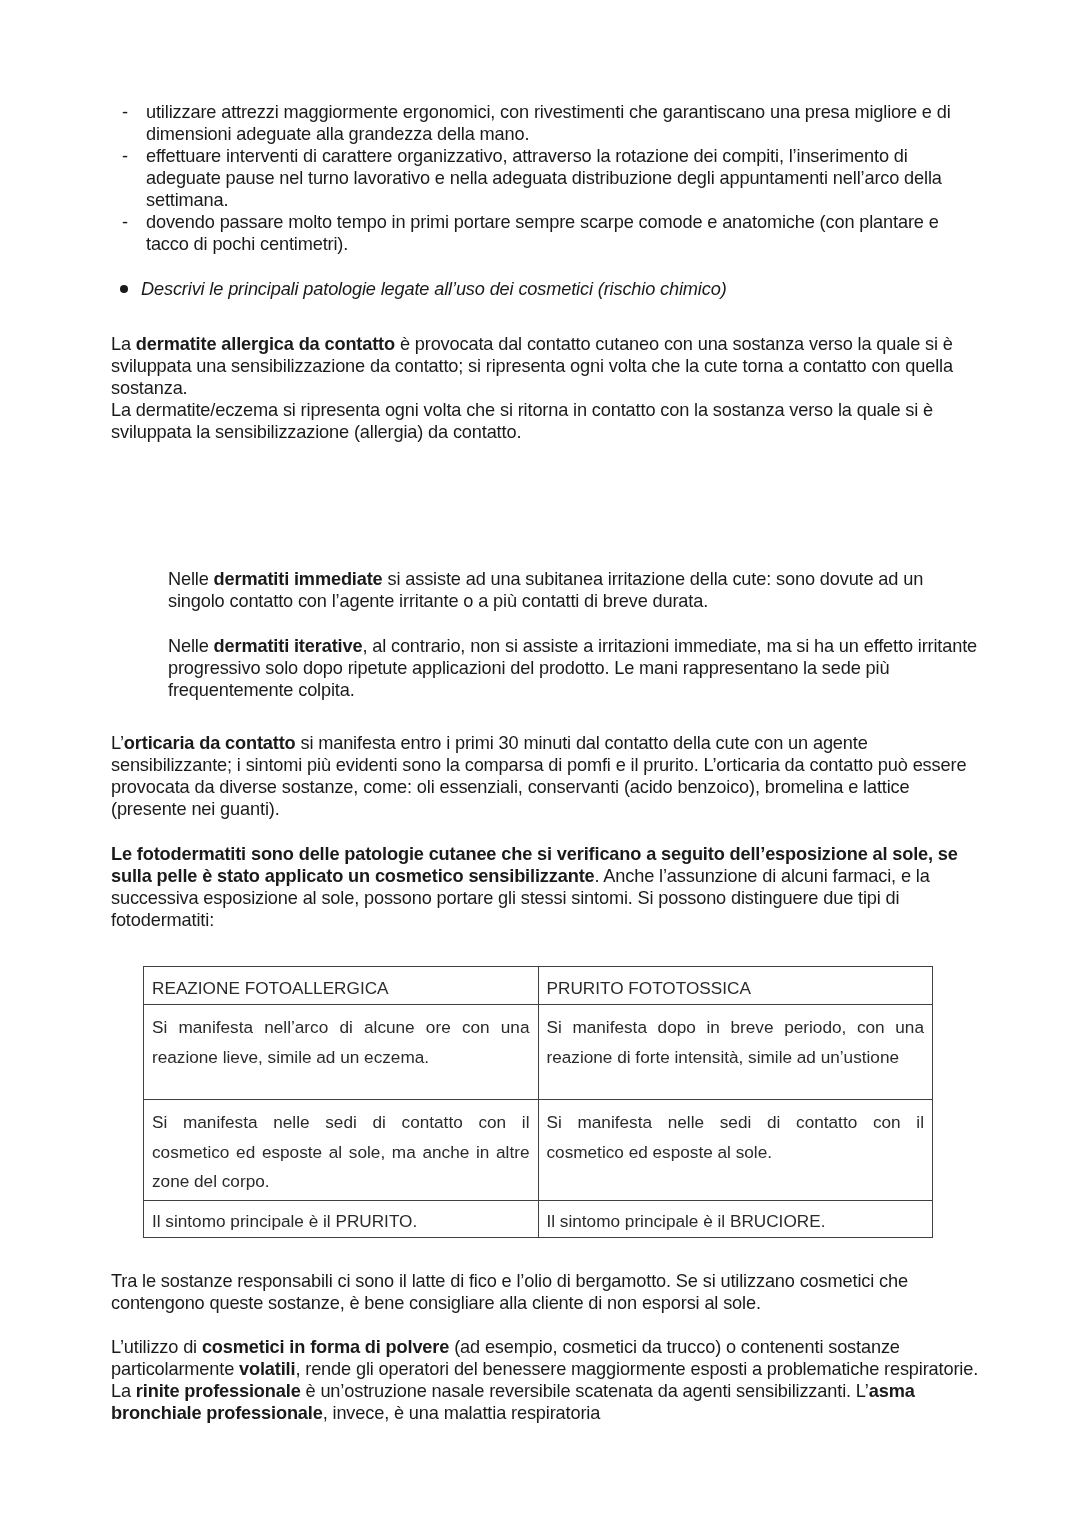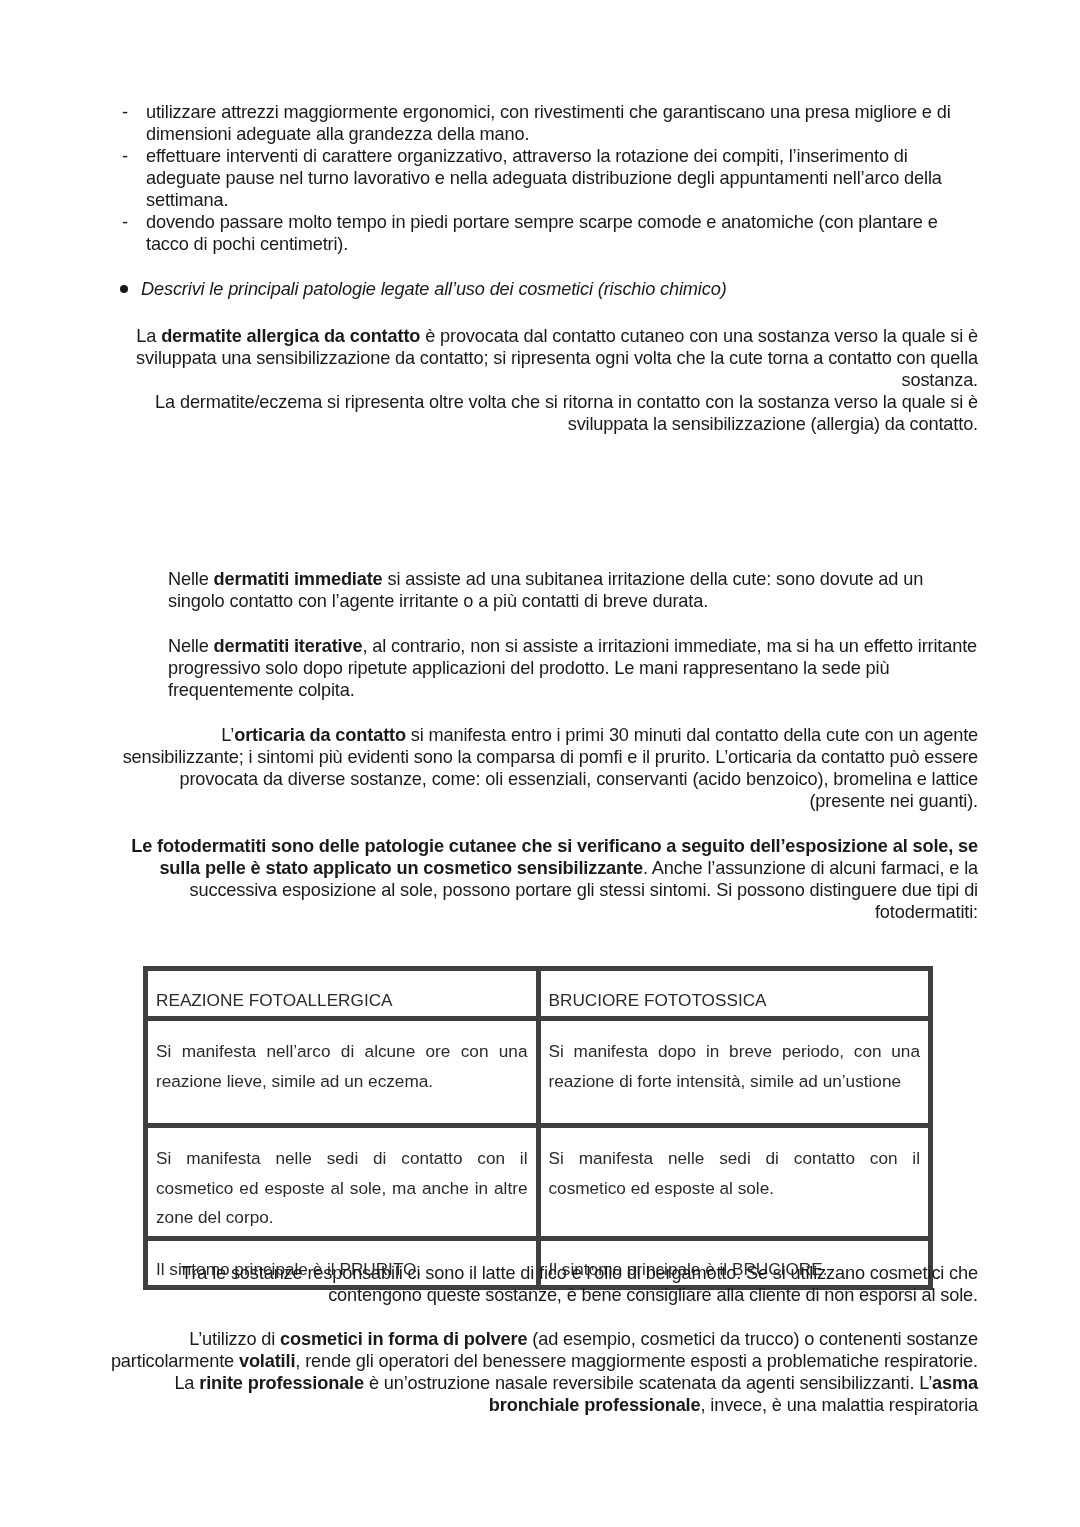--- a/index.html
+++ b/index.html
@@ -7,52 +7,52 @@
     width: 1080px; height: 1527px; position: relative; overflow: hidden;
     font-family: "Liberation Sans", sans-serif; color: #1a1a1a;
   }
   .page { position: absolute; left: 0; top: 0; width: 1080px; height: 1527px; }
   .txt { font-size: 18.2px; line-height: 22px; letter-spacing: -0.15px; }
   .dash-list { position: absolute; left: 122px; top: 101px; width: 850px; margin: 0; padding: 0; list-style: none; }
   .dash-list li { position: relative; padding-left: 24px; }
   .dash-list li .dash { position: absolute; left: 0; top: 0; width: 14px; }
   .bullet-q { position: absolute; left: 120px; top: 278px; width: 880px; font-style: italic; }
   .bullet-q .dot { display: inline-block; width: 8px; height: 8px; border-radius: 50%; background: #1a1a1a; margin-right: 13px; vertical-align: 2px; }
-  .para { position: absolute; left: 103px; width: 875px; margin: 0; text-align: right; }
+  .para { position: absolute; left: 103px; width: 875px; margin: 8px; }
   .para b { font-weight: bold; }
   .indent { position: absolute; left: 168px; width: 810px; margin: 0; }
   table.foto {
     position: absolute; left: 143px; top: 966px; width: 790px;
     border-collapse: collapse; font-family: "Liberation Sans", sans-serif;
     font-size: 17.2px; color: #2a2a2a;
   }
   table.foto td {
-    border: 5px solid #404040; vertical-align: top; padding: 16px 8px 3px 8px;
+    border: 1px solid #404040; vertical-align: top; padding: 8px 8px 3px 8px;
     line-height: 29.5px; text-align: justify; width: 50%;
   }
   table.foto tr.hdr td { line-height: 26px; }
 </style>
 </head>
 <body>
 
 <div class="page">
 
   <ul class="dash-list txt">
     <li><span class="dash">-</span><span>utilizzare attrezzi maggiormente ergonomici, con rivestimenti che garantiscano una presa migliore e di dimensioni adeguate alla grandezza della mano.</span></li>
     <li><span class="dash">-</span><span>effettuare interventi di carattere organizzativo, attraverso la rotazione dei compiti, l’inserimento di adeguate pause nel turno lavorativo e nella adeguata distribuzione degli appuntamenti nell’arco della settimana.</span></li>
-    <li><span class="dash">-</span><span>dovendo passare molto tempo in piedi portare sempre scarpe comode e anatomiche (con plantare e tacco di pochi centimetri).</span></li>
+    <li><span class="dash">-</span><span>dovendo passare molto tempo in primi portare sempre scarpe comode e anatomiche (con plantare e tacco di pochi centimetri).</span></li>
   </ul>
 
   <div class="bullet-q txt">
     <span class="dot"></span><span>Descrivi le principali patologie legate all’uso dei cosmetici (rischio chimico)</span>
   </div>
 
   <p class="para txt" style="top:325px;">
     <span>La </span><b>dermatite allergica da contatto</b><span> è provocata dal contatto cutaneo con una sostanza verso la quale si è sviluppata una sensibilizzazione da contatto; si ripresenta ogni volta che la cute torna a contatto con quella sostanza.</span><br>
-    <span>La dermatite/eczema si ripresenta oltre volta che si ritorna in contatto con la sostanza verso la quale si è sviluppata la sensibilizzazione (allergia) da contatto.</span><br>
+    <span>La dermatite/eczema si ripresenta ogni volta che si ritorna in contatto con la sostanza verso la quale si è sviluppata la sensibilizzazione (allergia) da contatto.</span><br>
   </p>
 
 
   <p class="indent txt" style="top:568px;">
     <span>Nelle </span><b>dermatiti immediate</b><span> si assiste ad una subitanea irritazione della cute: sono dovute ad un singolo contatto con l’agente irritante o a più contatti di breve durata.</span>
   </p>
 
   <p class="indent txt" style="top:635px;">
     <span>Nelle </span><b>dermatiti iterative</b><span>, al contrario, non si assiste a irritazioni immediate, ma si ha un effetto irritante progressivo solo dopo ripetute applicazioni del prodotto. Le mani rappresentano la sede più frequentemente colpita.</span>
   </p>
@@ -62,21 +62,21 @@
   </p>
 
   <p class="para txt" style="top:835px;">
     <b>Le fotodermatiti sono delle patologie cutanee che si verificano a seguito dell’esposizione al sole, se sulla pelle è stato applicato un cosmetico sensibilizzante</b><span>. Anche l’assunzione di alcuni farmaci, e la successiva esposizione al sole, possono portare gli stessi sintomi. Si possono distinguere due tipi di fotodermatiti:</span>
   </p>
 
   <table class="foto">
     <tbody>
         <tr class="hdr">
       <td>REAZIONE FOTOALLERGICA</td>
-      <td>BRUCIORE FOTOTOSSICA</td>
+      <td>PRURITO FOTOTOSSICA</td>
     </tr>
     <tr>
       <td style="height:83px;">Si manifesta nell’arco di alcune ore con una reazione lieve, simile ad un eczema.</td>
       <td>Si manifesta dopo in breve periodo, con una reazione di forte intensità, simile ad un’ustione</td>
     </tr>
     <tr>
       <td style="height:83px;">Si manifesta nelle sedi di contatto con il cosmetico ed esposte al sole, ma anche in altre zone del corpo.</td>
       <td>Si manifesta nelle sedi di contatto con il cosmetico ed esposte al sole.</td>
     </tr>
     <tr>

